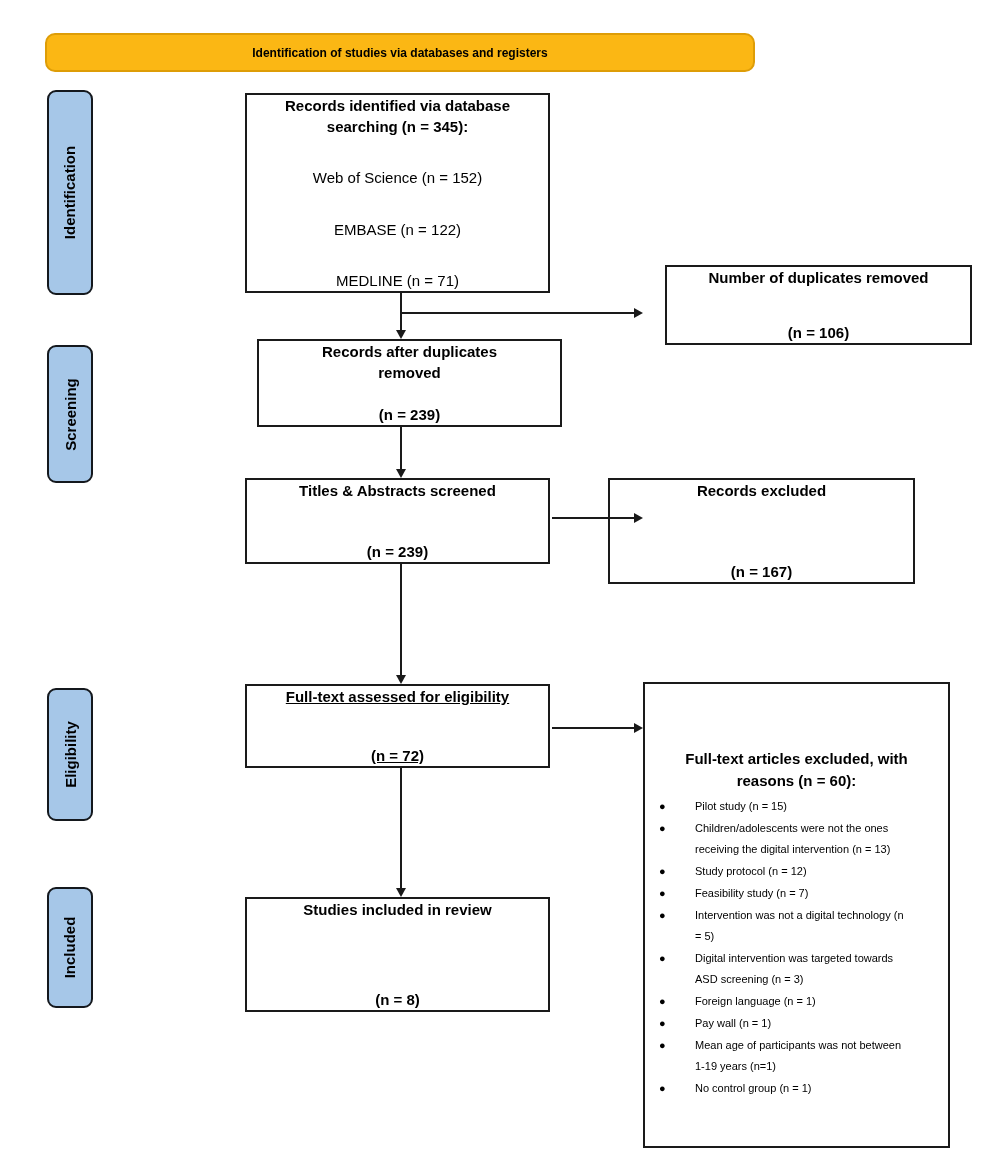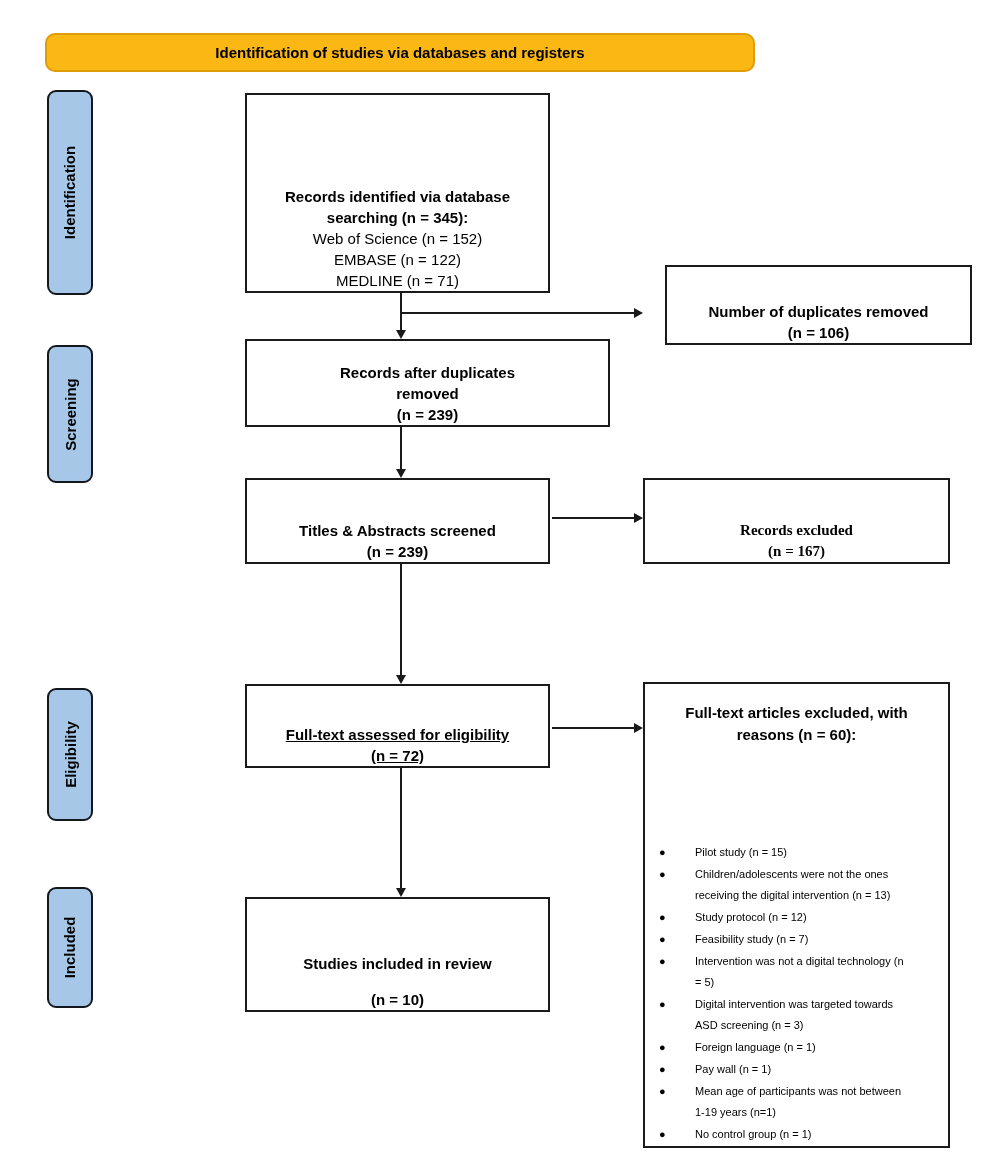--- a/index.html
+++ b/index.html
@@ -13,21 +13,21 @@
     overflow: hidden;
   }
   .banner {
     position: absolute;
     left: 45px; top: 33px; width: 710px; height: 39px;
     background: var(--banner-fill, #FBB714);
     border: 2px solid var(--banner-border, #DE9D07);
     border-radius: 10px;
     box-sizing: border-box;
     display: flex; align-items: center; justify-content: center;
-    font-weight: bold; font-size: 15px;
+    font-weight: bold; font-size: 12px;
   }
   .stage {
     position: absolute;
     left: 47px; width: 46px;
     background: var(--stage-fill, #A6C7E8);
     border: 2px solid #14181d;
     border-radius: 9px;
     box-sizing: border-box;
     display: flex; align-items: center; justify-content: center;
   }
@@ -36,29 +36,29 @@
     white-space: nowrap;
     font-weight: bold;
     font-size: 15px;
   }
   .box {
     position: absolute;
     background: #fff;
     border: 2px solid var(--line, #1A1A1A);
     box-sizing: border-box;
     display: flex; flex-direction: column;
-    align-items: center; justify-content: flex-end;
+    align-items: center; justify-content: space-between;
     text-align: center;
     font-size: 15px; line-height: 21px;
   }
   .box .bold { font-weight: bold; }
   .narrow { max-width: 232px; }
   .w250 { max-width: 262px; }
   .excl-box {
-    justify-content: space-between;
+    justify-content: center;
     padding-top: 18px;
   }
   .excl-title {
     font-weight: bold;
     max-width: 262px;
     line-height: 22px;
     margin-bottom: 4px;
   }
   ul.reasons {
     list-style: none;
@@ -117,46 +117,46 @@
     <span>Included</span>
   </div>
 
   <div class="box" style="left:245px;top:93px;width:305px;height:200px;">
     <div class="bold w250">Records identified via database searching (n = 345):</div>
     <div>Web of Science (n = 152)</div>
     <div>EMBASE (n = 122)</div>
     <div>MEDLINE (n = 71)</div>
   </div>
 
-  <div class="box" style="left:245px;top:339px;width:365px;height:88px;">
+  <div class="box" style="left:257px;top:339px;width:305px;height:88px;">
     <div class="bold narrow">Records after duplicates removed</div>
     <div class="bold">(n = 239)</div>
   </div>
 
   <div class="box" style="left:245px;top:478px;width:305px;height:86px;">
     <div class="bold">Titles &amp; Abstracts screened</div>
     <div class="bold">(n = 239)</div>
   </div>
 
   <div class="box" style="left:245px;top:684px;width:305px;height:84px;text-decoration:underline;">
     <div class="bold">Full-text assessed for eligibility</div>
     <div class="bold">(n = 72)</div>
   </div>
 
   <div class="box" style="left:245px;top:897px;width:305px;height:115px;gap:15px;">
     <div class="bold">Studies included in review</div>
-    <div class="bold">(n = 10)</div>
+    <div class="bold">(n = 8)</div>
   </div>
 
   <div class="box" style="left:665px;top:265px;width:307px;height:80px;">
     <div class="bold">Number of duplicates removed</div>
     <div class="bold">(n = 106)</div>
   </div>
 
-  <div class="box" style="left:643px;top:478px;width:307px;height:86px;font-family:Liberation Serif, serif;">
+  <div class="box" style="left:608px;top:478px;width:307px;height:106px;">
     <div class="bold">Records excluded</div>
     <div class="bold">(n = 167)</div>
   </div>
 
   <div class="box excl-box" style="left:643px;top:682px;width:307px;height:466px;">
     <div class="excl-title">Full-text articles excluded, with reasons (n = 60):</div>
     <ul class="reasons">
       <li>Pilot study (n = 15)</li>
       <li>Children/adolescents were not the ones receiving the digital intervention (n = 13)</li>
       <li>Study protocol (n = 12)</li>

